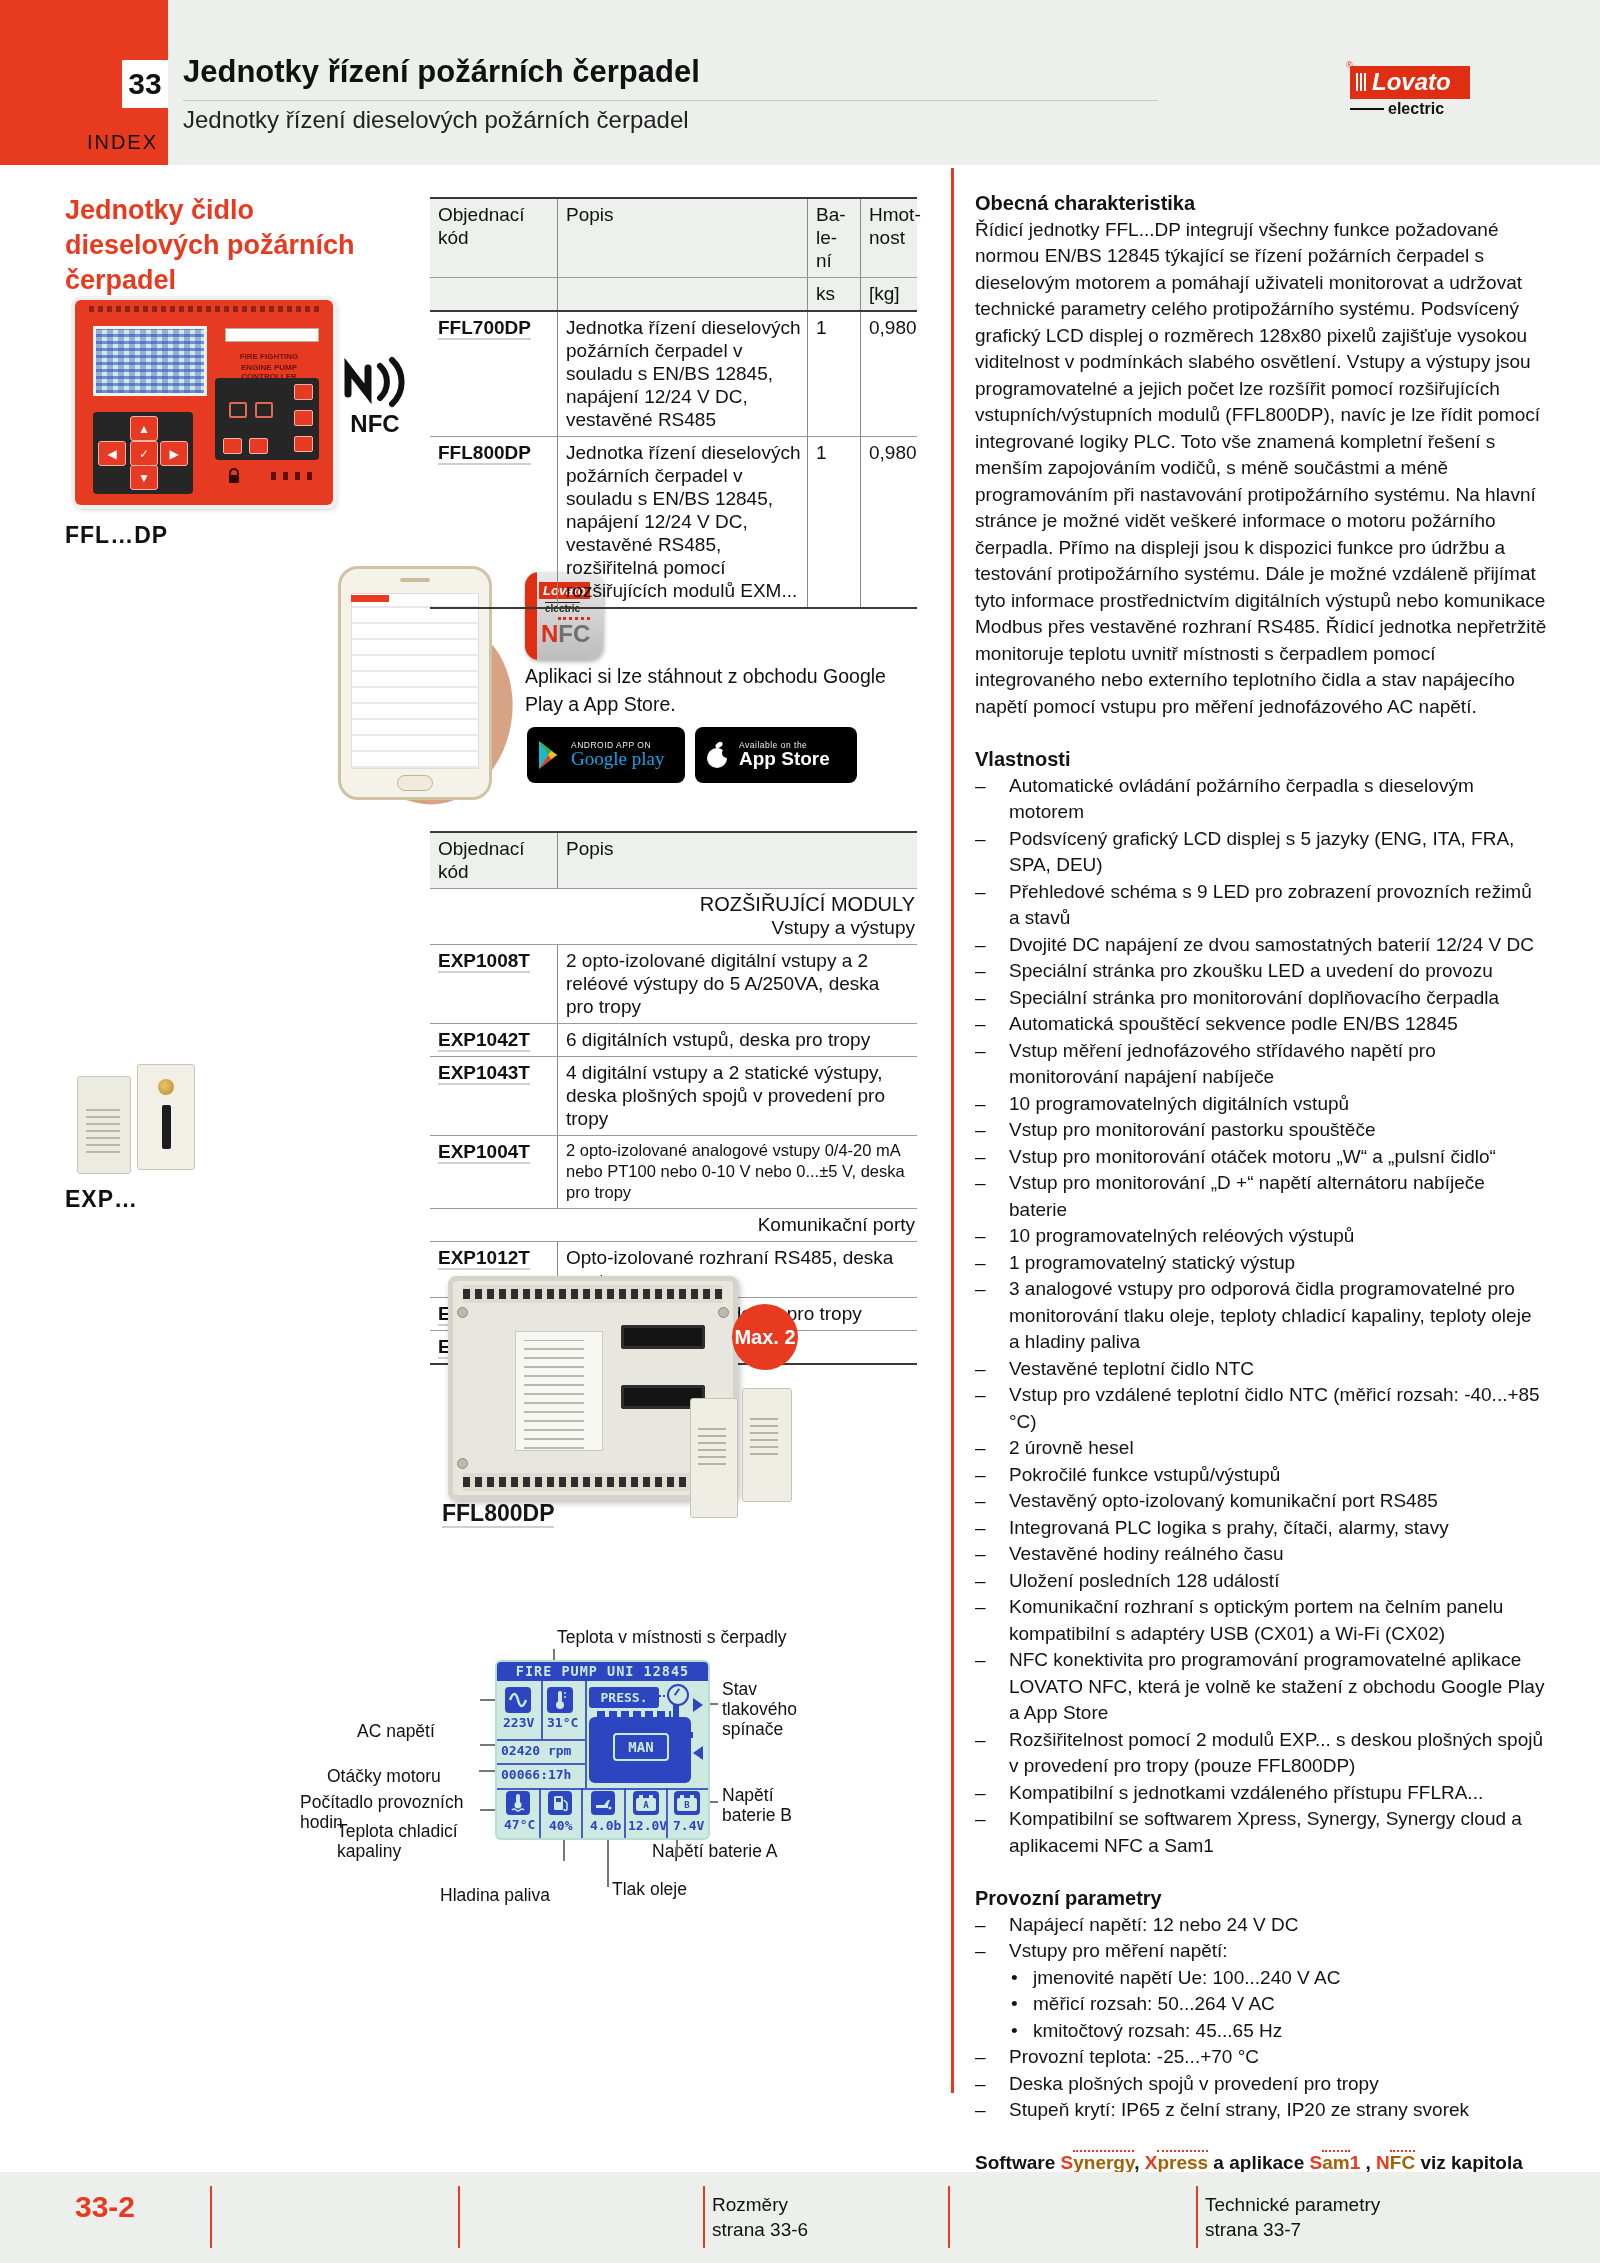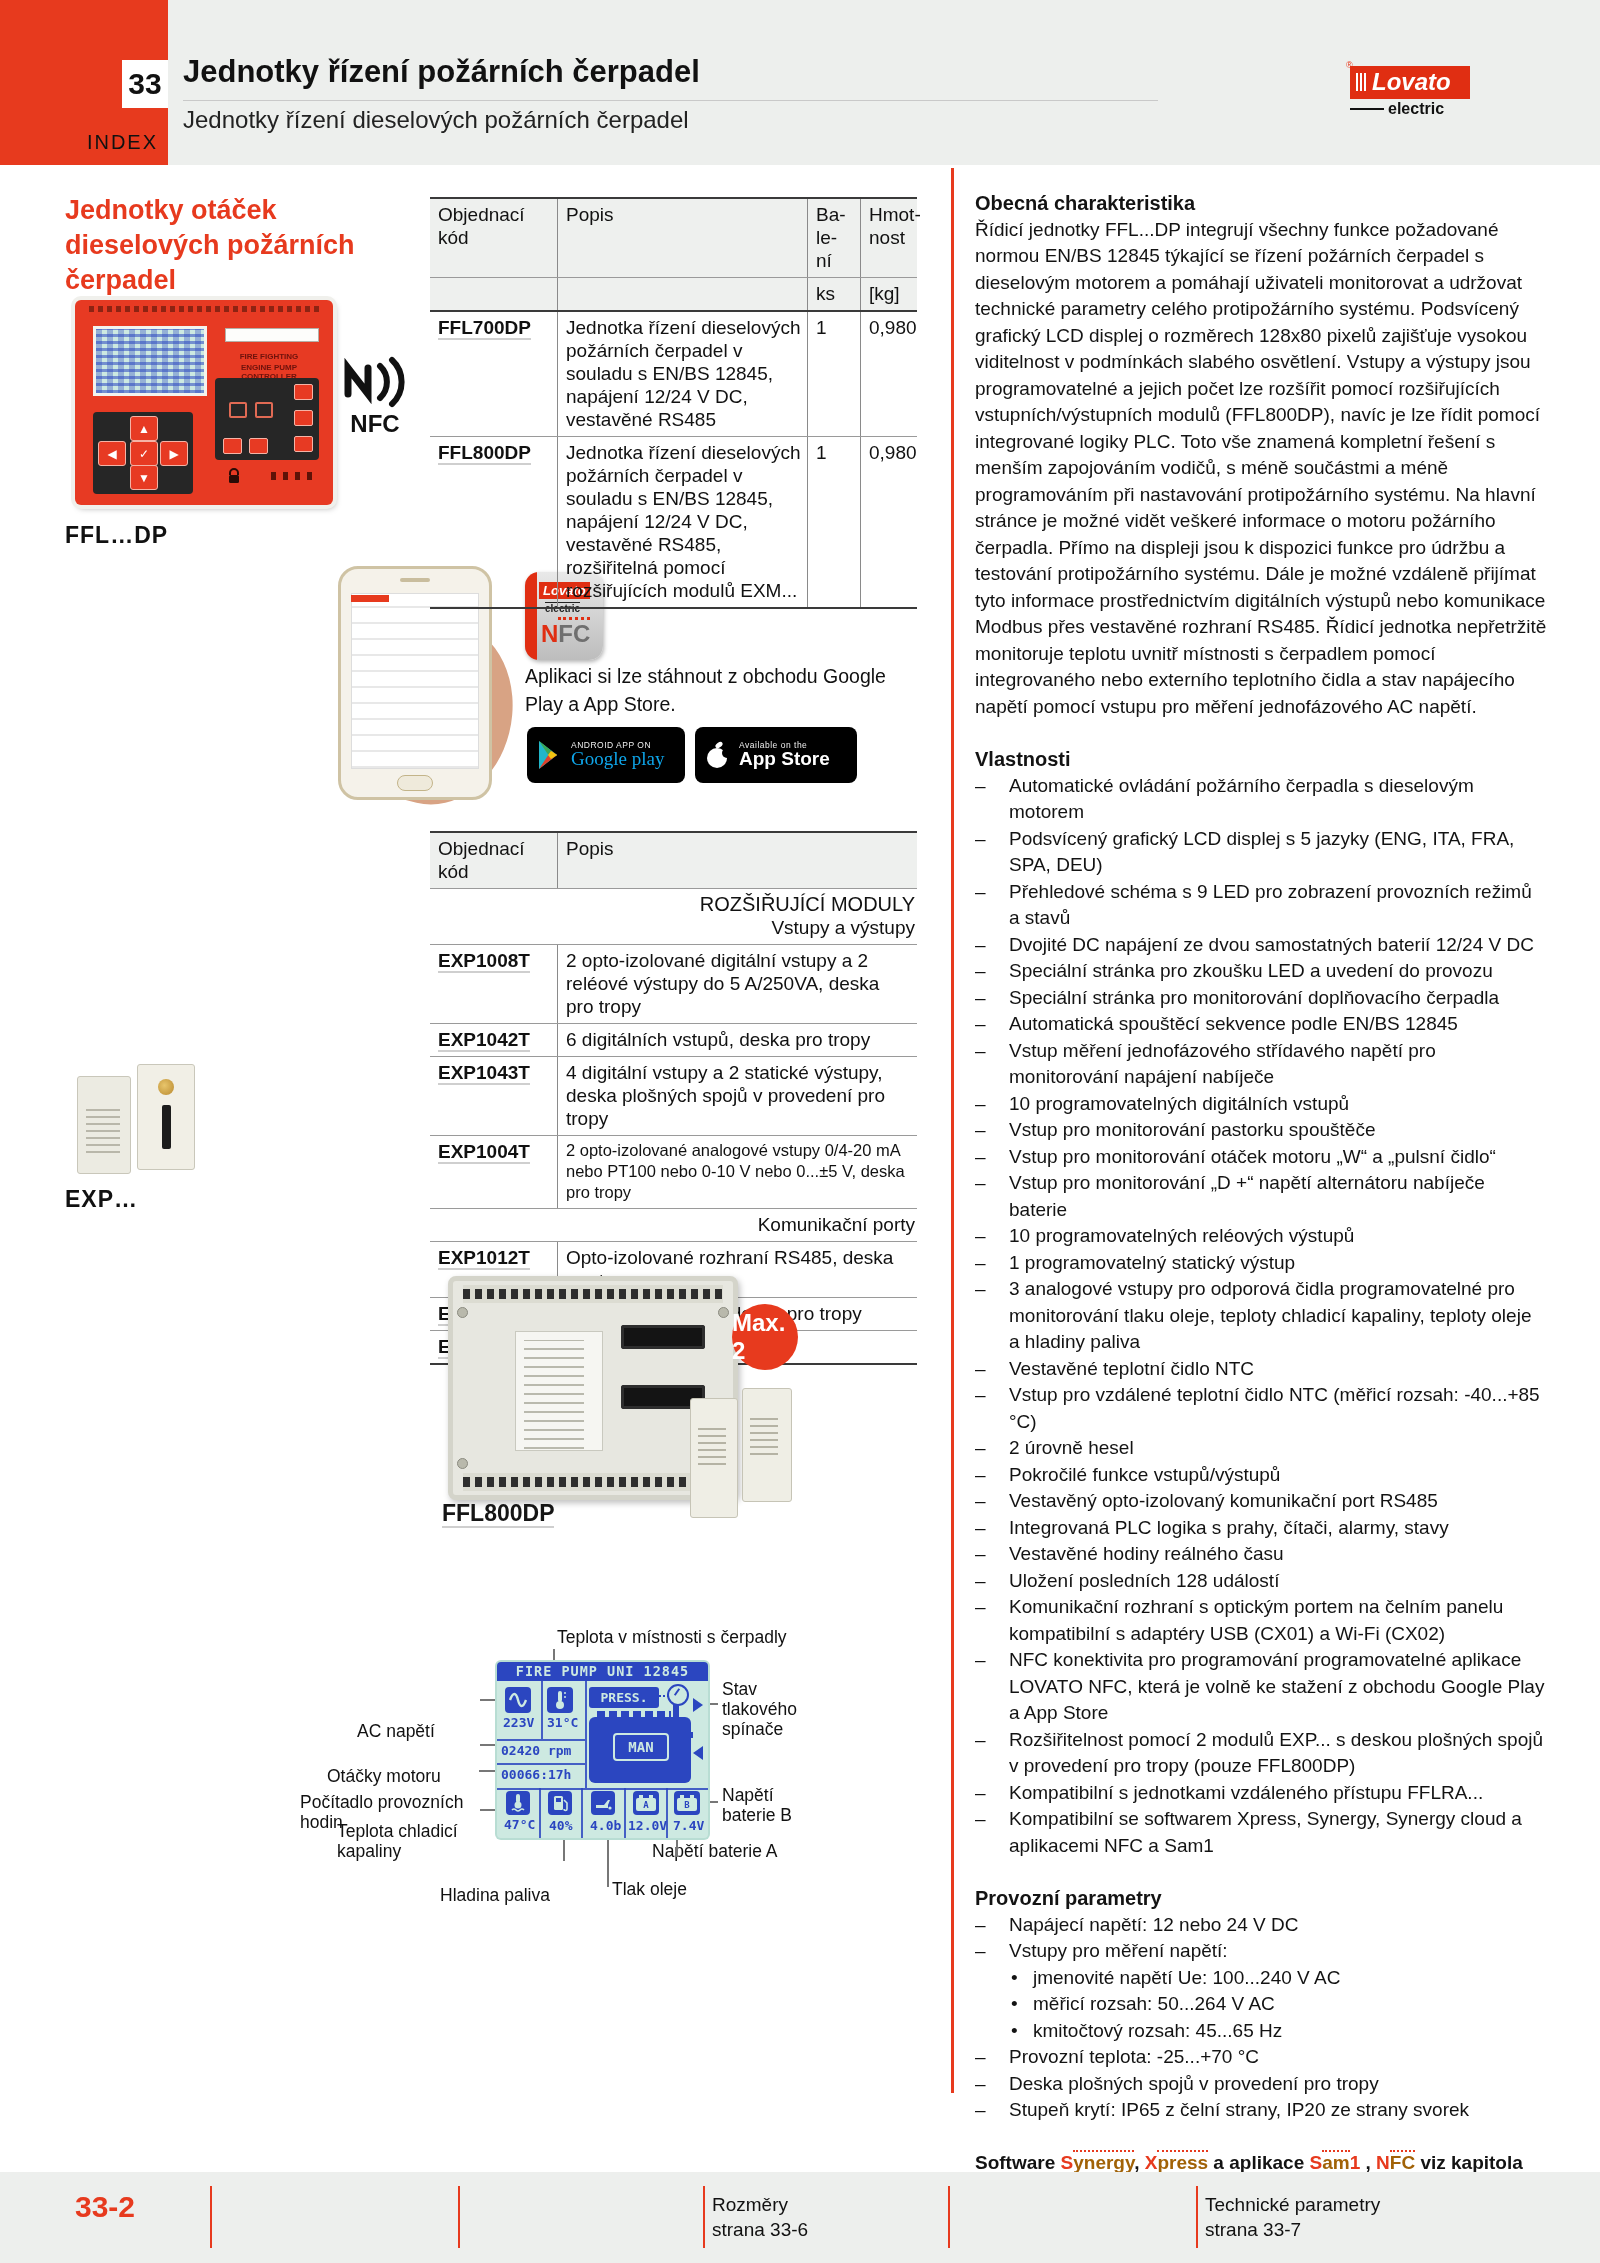--- a/index.html
+++ b/index.html
@@ -135,21 +135,21 @@
   .strip.top{top:4px;} .strip.bot{bottom:4px;}
   .rear-label{position:absolute;left:62px;top:50px;width:86px;height:118px;background:#f6f6f2;
      border:1px solid #c9c9bf;
      background-image:repeating-linear-gradient(0deg,#b9b9ad 0 2px,transparent 2px 9px);
      background-size:70% 100%;background-position:8px 8px;background-repeat:no-repeat;}
   .rear-slot{position:absolute;left:168px;width:84px;height:24px;background:#141414;border-radius:3px;
      box-shadow:inset 0 0 0 3px #2e2e2e;}
   .slot1{top:44px;} .slot2{top:104px;}
   .screw{position:absolute;width:9px;height:9px;border-radius:50%;background:#b9b9ac;border:1px solid #8b8b80;}
   .max-badge{position:absolute;left:292px;top:36px;width:66px;height:66px;border-radius:50%;background:#e73a1e;
-     color:#fff;font-weight:bold;font-size:24px;display:flex;align-items:center;justify-content:center;}
+     color:#fff;font-weight:bold;font-size:20px;display:flex;align-items:center;justify-content:center;}
   .rmod{position:absolute;background:#efeee5;border:1px solid #c6c4b6;border-radius:3px;}
   .rmod-lines{position:absolute;left:7px;top:26px;width:28px;height:40px;
      background:repeating-linear-gradient(0deg,#b5b3a4 0 2px,transparent 2px 7px);}
   .ffl800-caption{position:absolute;left:2px;top:232px;font-weight:bold;font-size:23px;}
   .ffl800-caption span{border-bottom:2px solid #cfcfcf;}
 
   
   .lcdwrap{left:300px;top:1625px;width:500px;height:300px;font-size:17.5px;color:#111;}
   .lbl{position:absolute;line-height:20px;}
   .lbl.r{text-align:left;margin-top:32px;}
@@ -215,21 +215,21 @@
     <div class="logo-box">
       <span class="logo-bars"></span>
       <span>Lovato</span>
     </div>
     <div class="logo-sub">
       <span class="logo-subline"></span>
       <span>electric</span>
     </div>
   </div>
 
-  <div class="abs left-heading pre">Jednotky otáček
+  <div class="abs left-heading pre">Jednotky čidlo
 dieselových požárních
 čerpadel</div>
 
   <div class="abs device">
     <div class="dev-terms"></div>
     <div class="dev-lcd"></div>
     <div class="dev-label"></div>
     <div class="dev-line1">FIRE FIGHTING</div>
     <div class="dev-line2">ENGINE PUMP CONTROLLER</div>
     <div class="dev-mimic">

